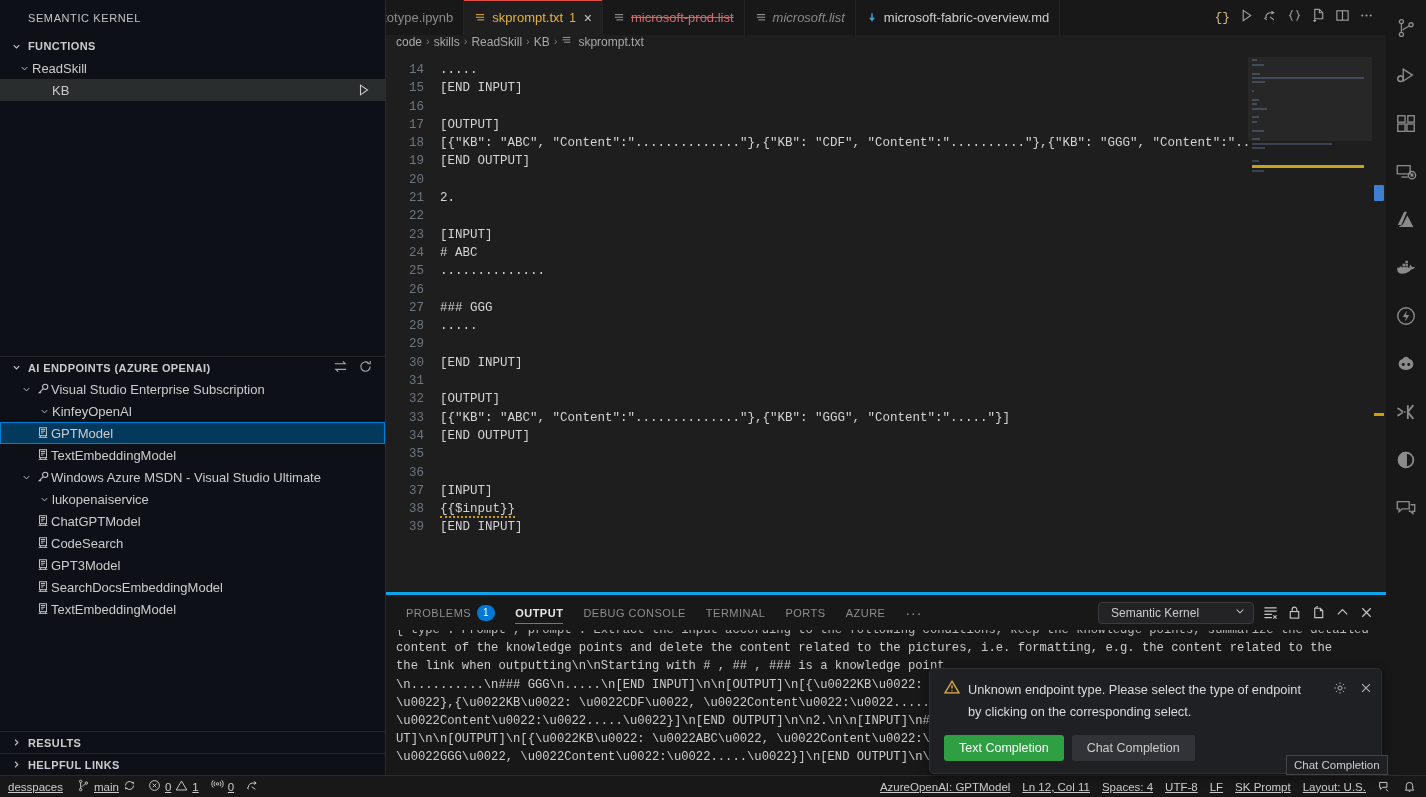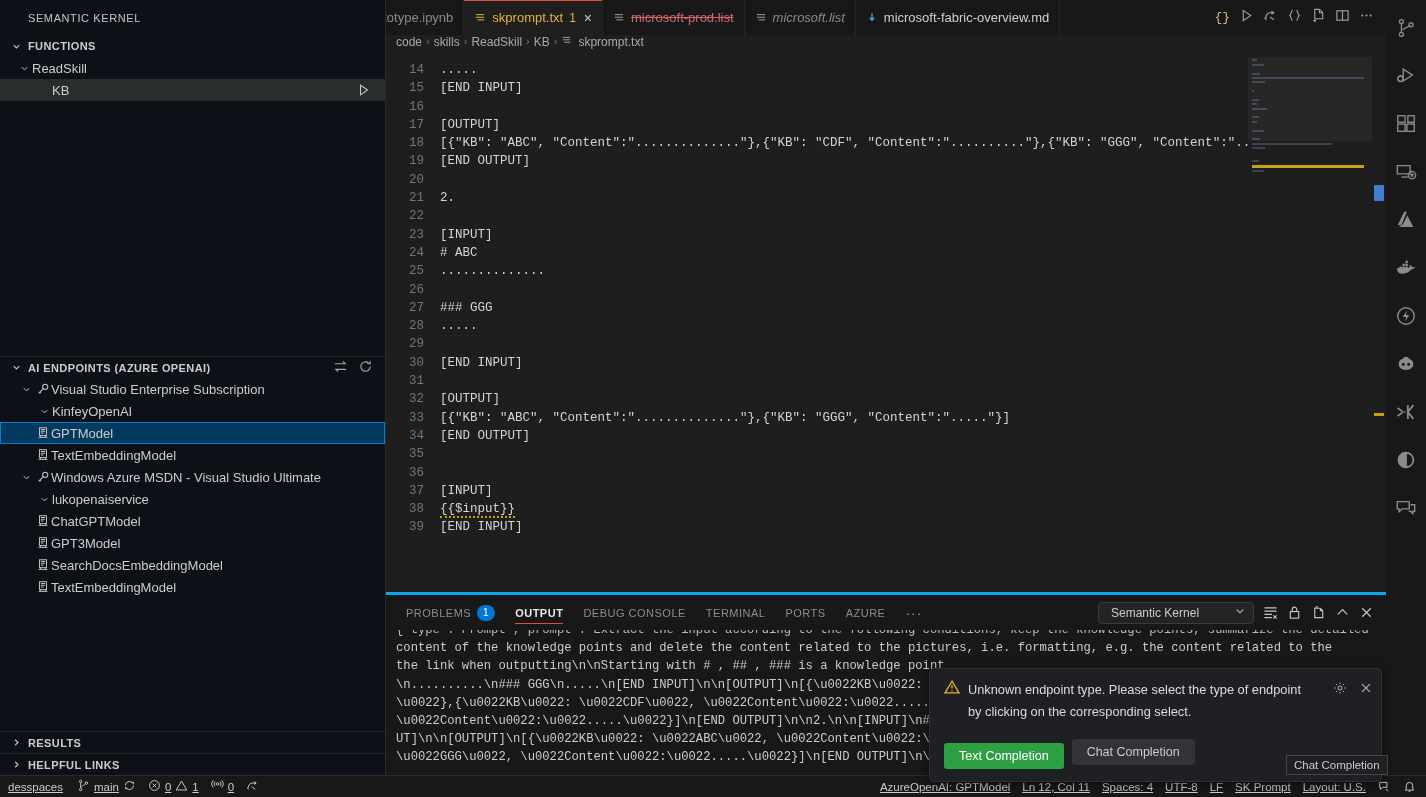--- a/index.html
+++ b/index.html
@@ -149,21 +149,21 @@
   .toast-row1 { display: flex; align-items: flex-start; padding: 0 8px 0 14px; }
   .toast-warn { color: #e3b341; font-size: 15px; line-height: 16px; margin-right: 8px; flex-shrink:0; }
   .toast-warn svg { width: 16px; height: 16px; }
   .toast-msg { flex: 1; font-size: 12.8px; line-height: 22px; color: #dcdcdc; }
   .toast-icons { display: flex; gap: 12px; align-items: center; padding-top: 2px; color: #b4b4b4; }
   .toast-icons svg { width: 14px; height: 14px; }
   .toast-row2 { display: flex; align-items: center; gap: 0; padding: 12px 14px 12px 14px; }
   .toast-source { font-size: 12.5px; color: #cccccc; margin-right: 10px; }
   .btn-primary {
     background: #2ea043; color: #ffffff; border: none; border-radius: 3px;
-    font-size: 12.5px; padding: 6px 15px; font-family: inherit; margin-top: 8px;
+    font-size: 12.5px; padding: 6px 15px; font-family: inherit;
   }
   .btn-secondary {
     background: #313338; color: #cccccc; border: none; border-radius: 3px;
     font-size: 12.5px; padding: 6px 15px; margin-left: 8px; font-family: inherit;
   }
   .tooltip {
     position: absolute; left: 1286px; top: 755px; background: #1f2023;
     border: 1px solid #454545; color: #cccccc; font-size: 11.5px;
     padding: 3px 7px; z-index: 60; white-space: nowrap;
   }
@@ -325,20 +325,30 @@
           <span class="ind" style="width:34px"></span>
           <span class="ico">
             <svg viewBox="0 0 16 16" fill="none" stroke="currentColor" stroke-width="1.1">
                 <rect x="4" y="2" width="8" height="9"></rect>
                 <path d="M5.6 4h4.8M5.6 6h4.8M5.6 8h3M3 13h10M5 11v2M11 11v2"></path>
               </svg>
           </span>
           <span class="lbl">ChatGPTModel</span>
         </div>
 
+        <div class="tree-row">
+          <span class="ind" style="width:34px"></span>
+          <span class="ico">
+            <svg viewBox="0 0 16 16" fill="none" stroke="currentColor" stroke-width="1.1">
+                <rect x="4" y="2" width="8" height="9"></rect>
+                <path d="M5.6 4h4.8M5.6 6h4.8M5.6 8h3M3 13h10M5 11v2M11 11v2"></path>
+              </svg>
+          </span>
+          <span class="lbl">CodeSearch</span>
+        </div>
 
         <div class="tree-row">
           <span class="ind" style="width:34px"></span>
           <span class="ico">
             <svg viewBox="0 0 16 16" fill="none" stroke="currentColor" stroke-width="1.1">
                 <rect x="4" y="2" width="8" height="9"></rect>
                 <path d="M5.6 4h4.8M5.6 6h4.8M5.6 8h3M3 13h10M5 11v2M11 11v2"></path>
               </svg>
           </span>
           <span class="lbl">GPT3Model</span>

